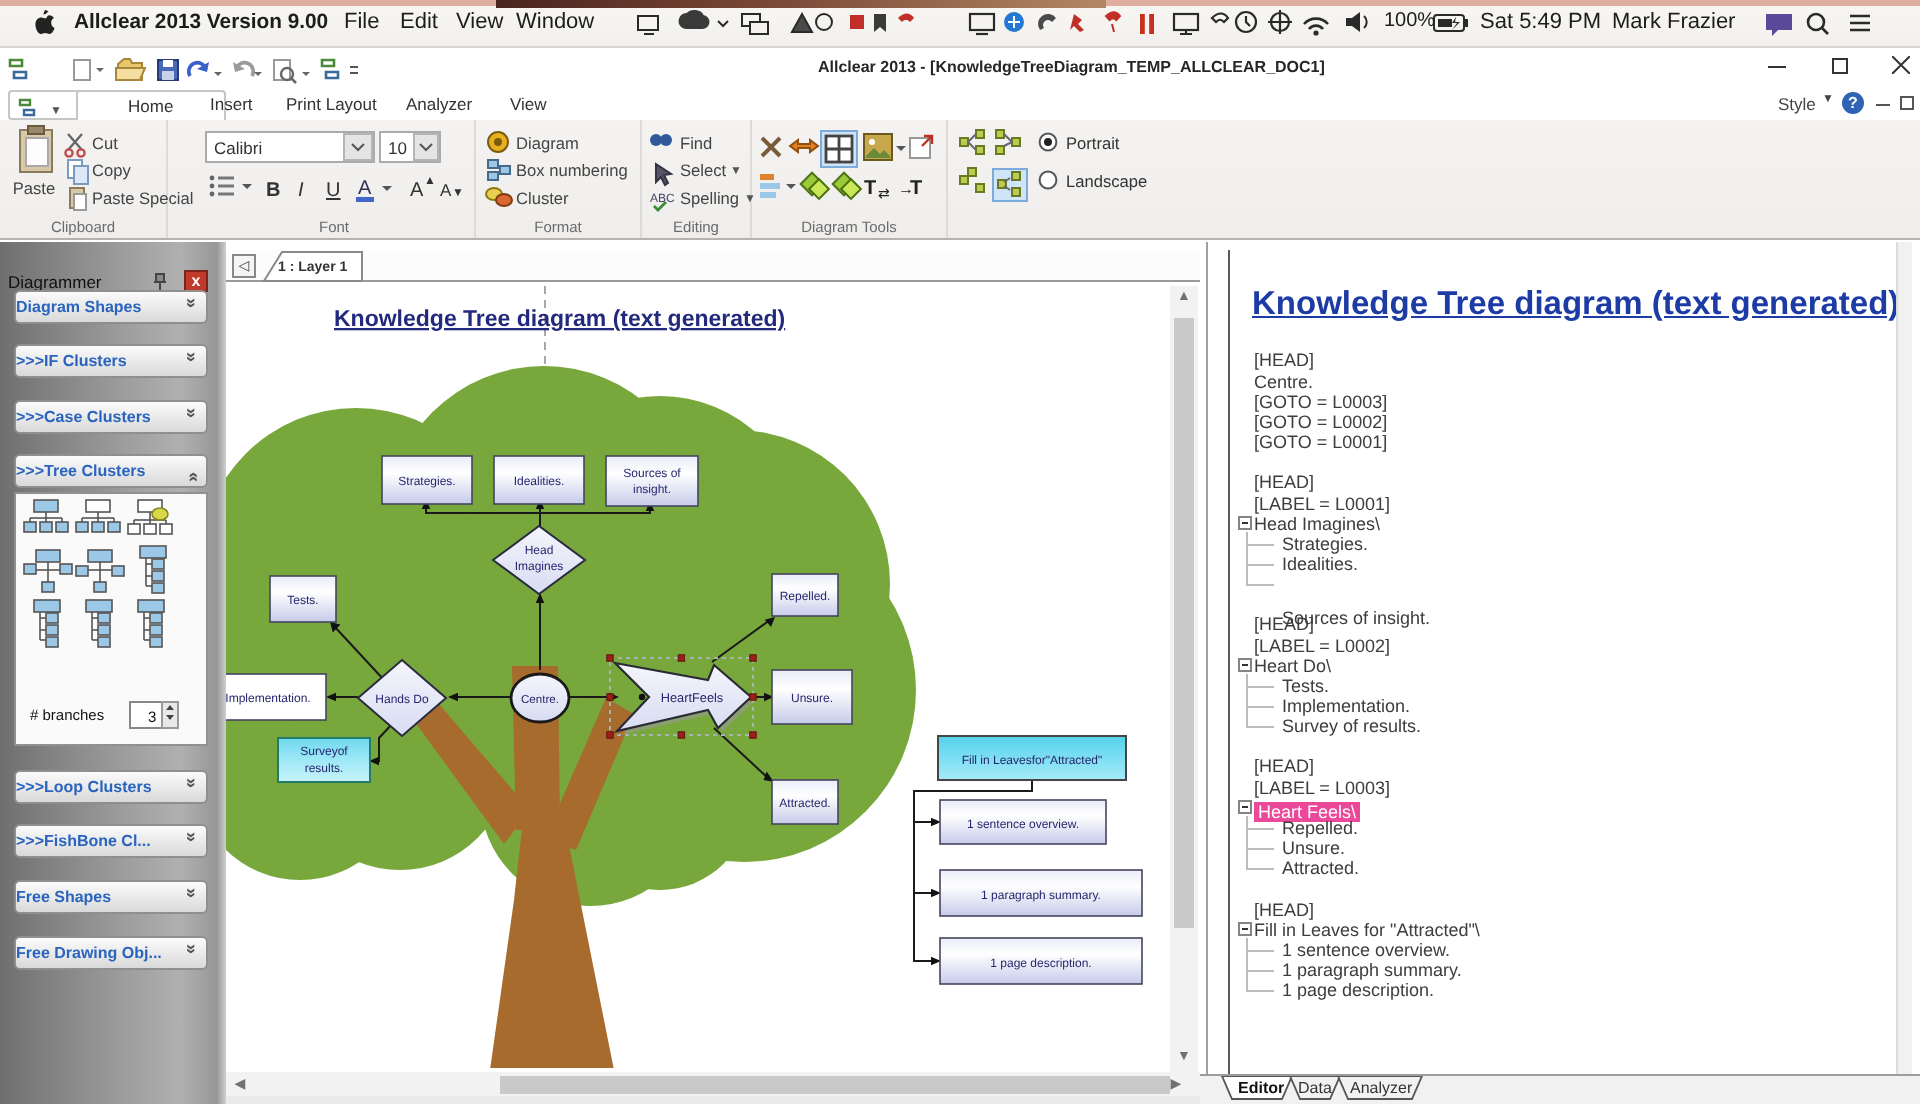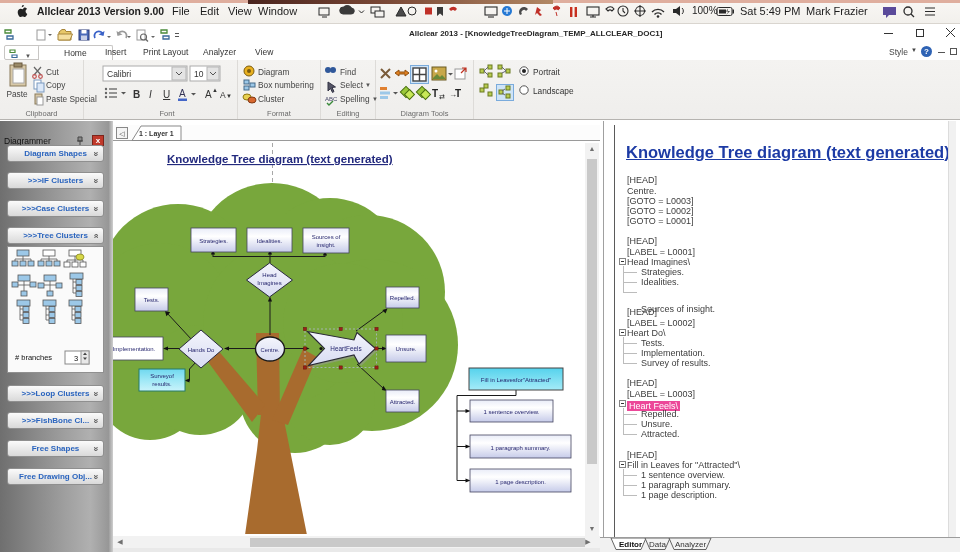--- a/index.html
+++ b/index.html
@@ -22,21 +22,21 @@
   #ribbon { position:absolute; left:0; top:60px; width:960px; height:60px;
     background:linear-gradient(180deg,#f4f3f1,#efeeec); border-bottom:1px solid #b5b3b0; }
   .rgroup { position:absolute; top:0; height:59px; border-right:1px solid #dddbd8; }
   .rglabel { position:absolute; bottom:1px; left:0; right:0; text-align:center; font-size:7.5px; color:#6b6b6b; }
   
   #leftpanel { position:absolute; left:0; top:121px; width:113px; height:431px;
     background:linear-gradient(90deg,#6f6f6f,#9d9d9d 55%,#b0b0b0 80%,#979797 96%,#cfcfcf); }
   #lphead { position:absolute; left:0; top:2px; width:104px; height:16px; font-size:8.5px; color:#111;margin-top:11px; }
   .lpbtn { position:absolute; left:7px; width:97px; height:17px; border-radius:3px;
     background:linear-gradient(180deg,#fbfbfb,#d9d9d9); border:1px solid #8f8f8f;
-    font-size:8px; font-weight:bold; color:#2a64be; line-height:15px; text-align:center; }
+    font-size:8px; font-weight:bold; color:#2a64be; line-height:15px; text-align:left; }
   .lpbtn .chev { position:absolute; right:2px; top:3px; color:#555; font-weight:bold; font-size:9px; transform:rotate(90deg); transform-origin:center; width:10px; height:10px; line-height:10px; }
   
   #canvasarea { position:absolute; left:113px; top:121px; width:487px; height:431px; background:#fff; }
   #layertabs { position:absolute; left:0; top:4px; width:487px; height:16px; background:#fcfcfc; border-bottom:1px solid #9a9a9a; }
   #cansvg { position:absolute; left:0; top:22px; }
   
   .sb { position:absolute; background:#f2f2f2; }
   .sbthumb { position:absolute; background:#c9c9c9; }
   .sbarrow { position:absolute; font-size:7px; color:#707070; text-align:center; }
   

